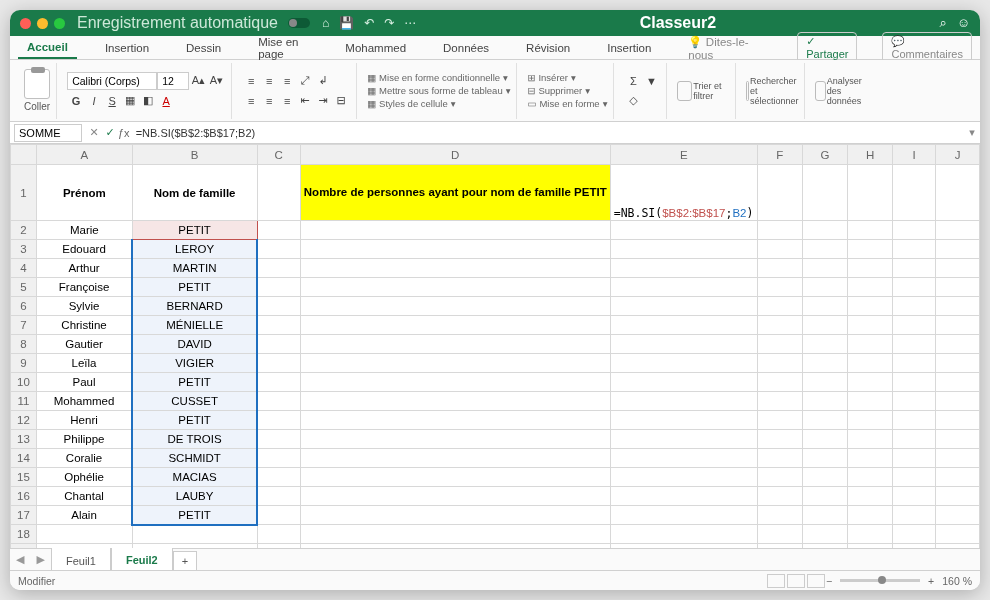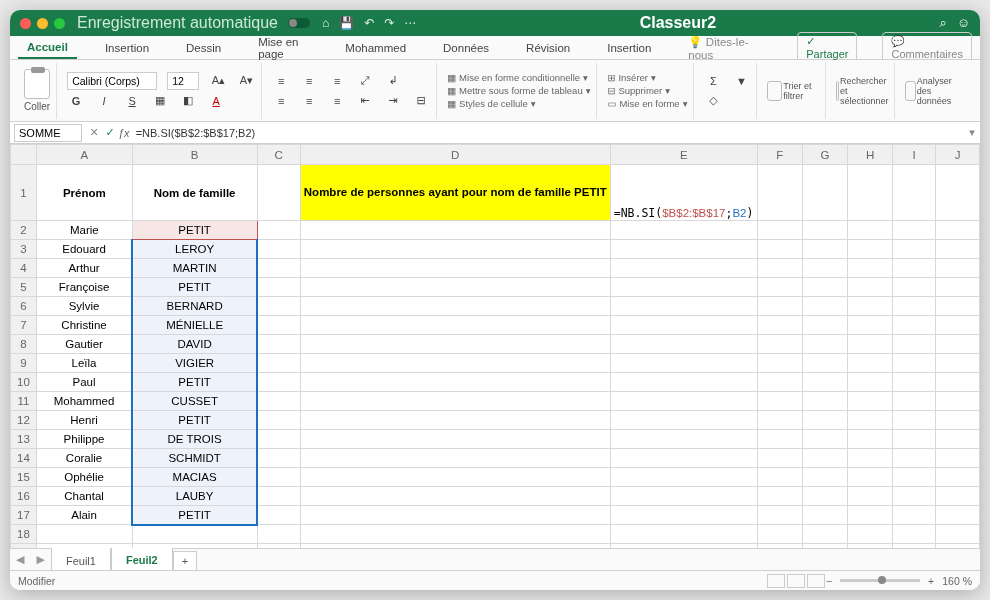--- a/index.html
+++ b/index.html
@@ -23,33 +23,33 @@
 .rtab.tell { color:#888; }
 .ribbon-tabs .spacer { flex:1; }
 .share-btn { border:1px solid #ccc; border-radius:4px; padding:2px 8px; font-size:11px; color:#1a7a4a; margin-right:6px; }
 .comment-btn { border:1px solid #ccc; border-radius:4px; padding:2px 8px; font-size:11px; color:#888; }
 
 .ribbon { height:62px; background:#fafafa; border-bottom:1px solid #d0d0d0; display:flex; align-items:center; padding:2px 8px; gap:4px; font-size:10px; color:#555; }
 .rgroup { display:flex; flex-direction:column; align-items:center; padding:0 6px; border-right:1px solid #e0e0e0; height:56px; justify-content:center; gap:2px; }
 .rgroup:last-child{border-right:none;}
 .paste-ico{width:26px;height:30px;background:#fff;border:1px solid #c0c0c0;border-radius:3px;position:relative;}
 .paste-ico::before{content:'';position:absolute;top:-3px;left:6px;width:14px;height:6px;background:#999;border-radius:2px;}
-.font-row{display:flex;gap:10px;align-items:center;}
+.font-row{display:flex;gap:0;align-items:center;}
 .font-sel{border:1px solid #ccc;background:#fff;font-size:10.5px;padding:1px 4px;height:18px;}
 .font-sel.name{width:90px;} .font-sel.size{width:32px;}
 .ibtn{width:18px;height:18px;border:1px solid transparent;display:flex;align-items:center;justify-content:center;font-size:11px;color:#444;cursor:pointer;}
 .big-btn{display:flex;flex-direction:row;align-items:center;gap:1px;font-size:9px;color:#555;width:52px;}
 .big-ico{width:20px;height:20px;border:1px solid #bbb;border-radius:3px;}
 .mini-row{display:flex;align-items:center;gap:3px;font-size:9.5px;color:#666;white-space:nowrap;}
 
 .fbar { height:22px; border-bottom:1px solid #d0d0d0; display:flex; align-items:center; font-size:11px; }
 .name-box { width:68px; height:18px; border:1px solid #ccc; margin:0 4px; padding:0 4px; display:flex; align-items:center; background:#fff; }
 .fbar .fx-btn{width:16px;text-align:center;color:#888;}
 .fbar .fx-btn.g{color:#1a7a4a;}
-.fbar .fx{font-style:italic;color:#666;}
+.fbar .fx{color:#666;}
 .formula-input{flex:1;padding:0 6px;color:#333;}
 .fbar .expand{width:16px;color:#888;text-align:center;}
 
 .grid-wrap{flex:1;overflow:auto;position:relative;background:#fff;}
 table.sheet{border-collapse:collapse;table-layout:fixed;}
 .sheet th,.sheet td{border:1px solid #d8d8d8;height:19px;font-size:11.5px;padding:0 3px;overflow:hidden;white-space:nowrap;}
 .sheet thead th{background:#f0f0f0;color:#666;font-weight:400;text-align:center;position:sticky;top:0;height:20px;}
 .sheet tbody th{background:#f0f0f0;color:#666;font-weight:400;text-align:center;width:32px;position:sticky;left:0;}
 .corner{width:32px;background:#f0f0f0;}
 .colA{width:122px;} .colB{width:160px;} .colC{width:70px;} .colD{width:152px;} .colE{width:148px;}

